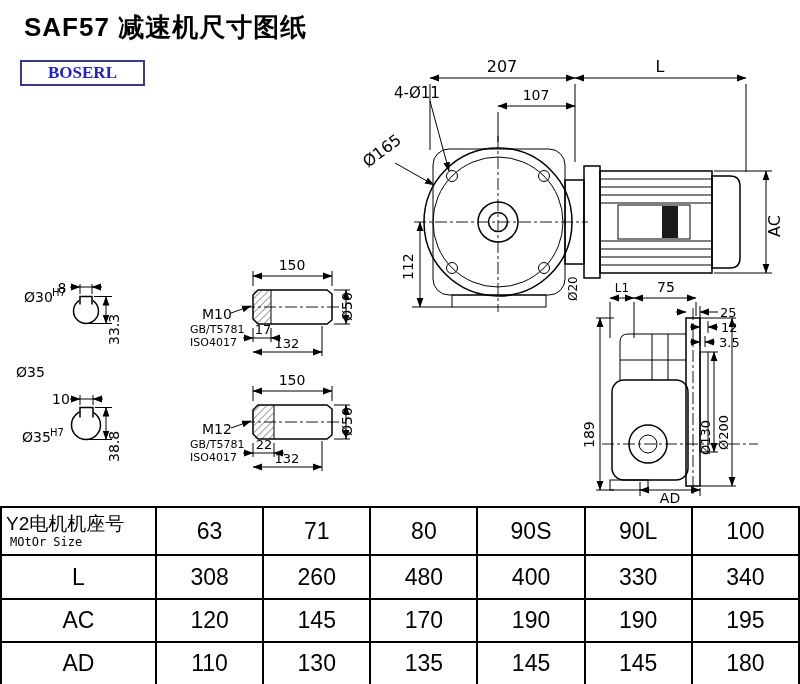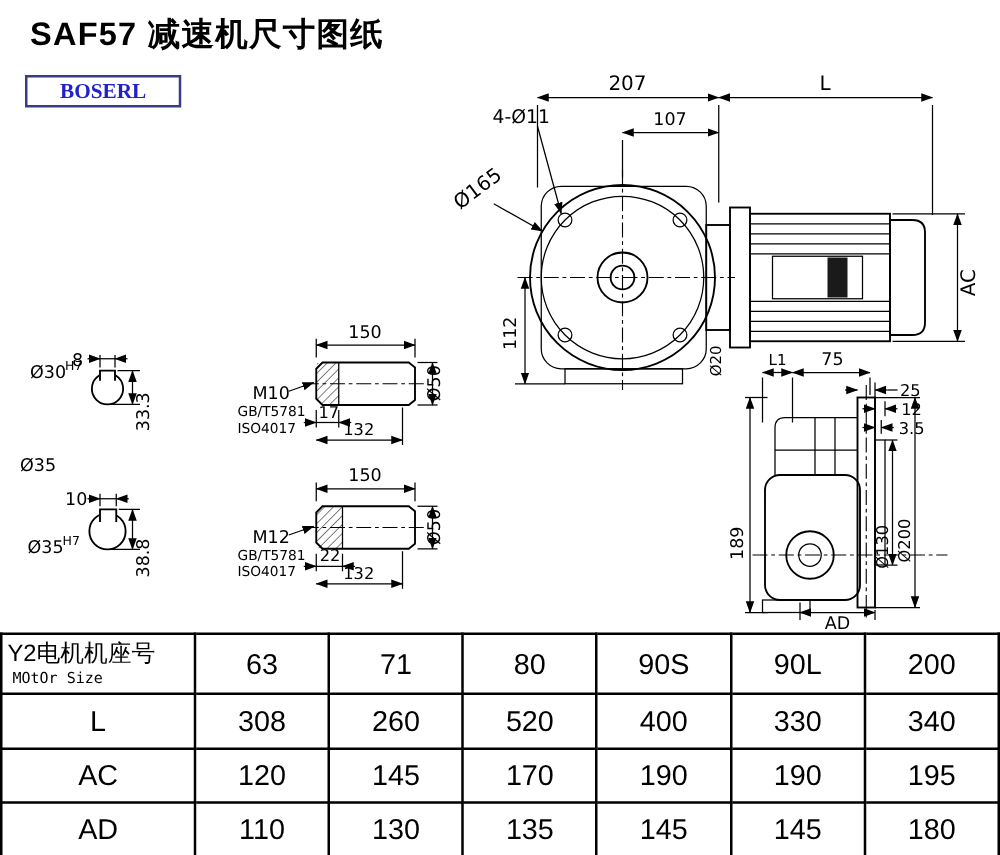--- a/index.html
+++ b/index.html
@@ -327,27 +327,27 @@
         <tr style="height:48px">
       <th>
         <div class="hcn">Y2电机机座号</div>
         <div class="hen">MOtOr Size</div>
       </th>
       <td>63</td>
       <td>71</td>
       <td>80</td>
       <td>90S</td>
       <td>90L</td>
-      <td>200</td>
+      <td>100</td>
     </tr>
     <tr style="height:44px">
       <td>L</td>
       <td>308</td>
       <td>260</td>
-      <td>520</td>
+      <td>480</td>
       <td>400</td>
       <td>330</td>
       <td>340</td>
     </tr>
     <tr style="height:43px">
       <td>AC</td>
       <td>120</td>
       <td>145</td>
       <td>170</td>
       <td>190</td>

